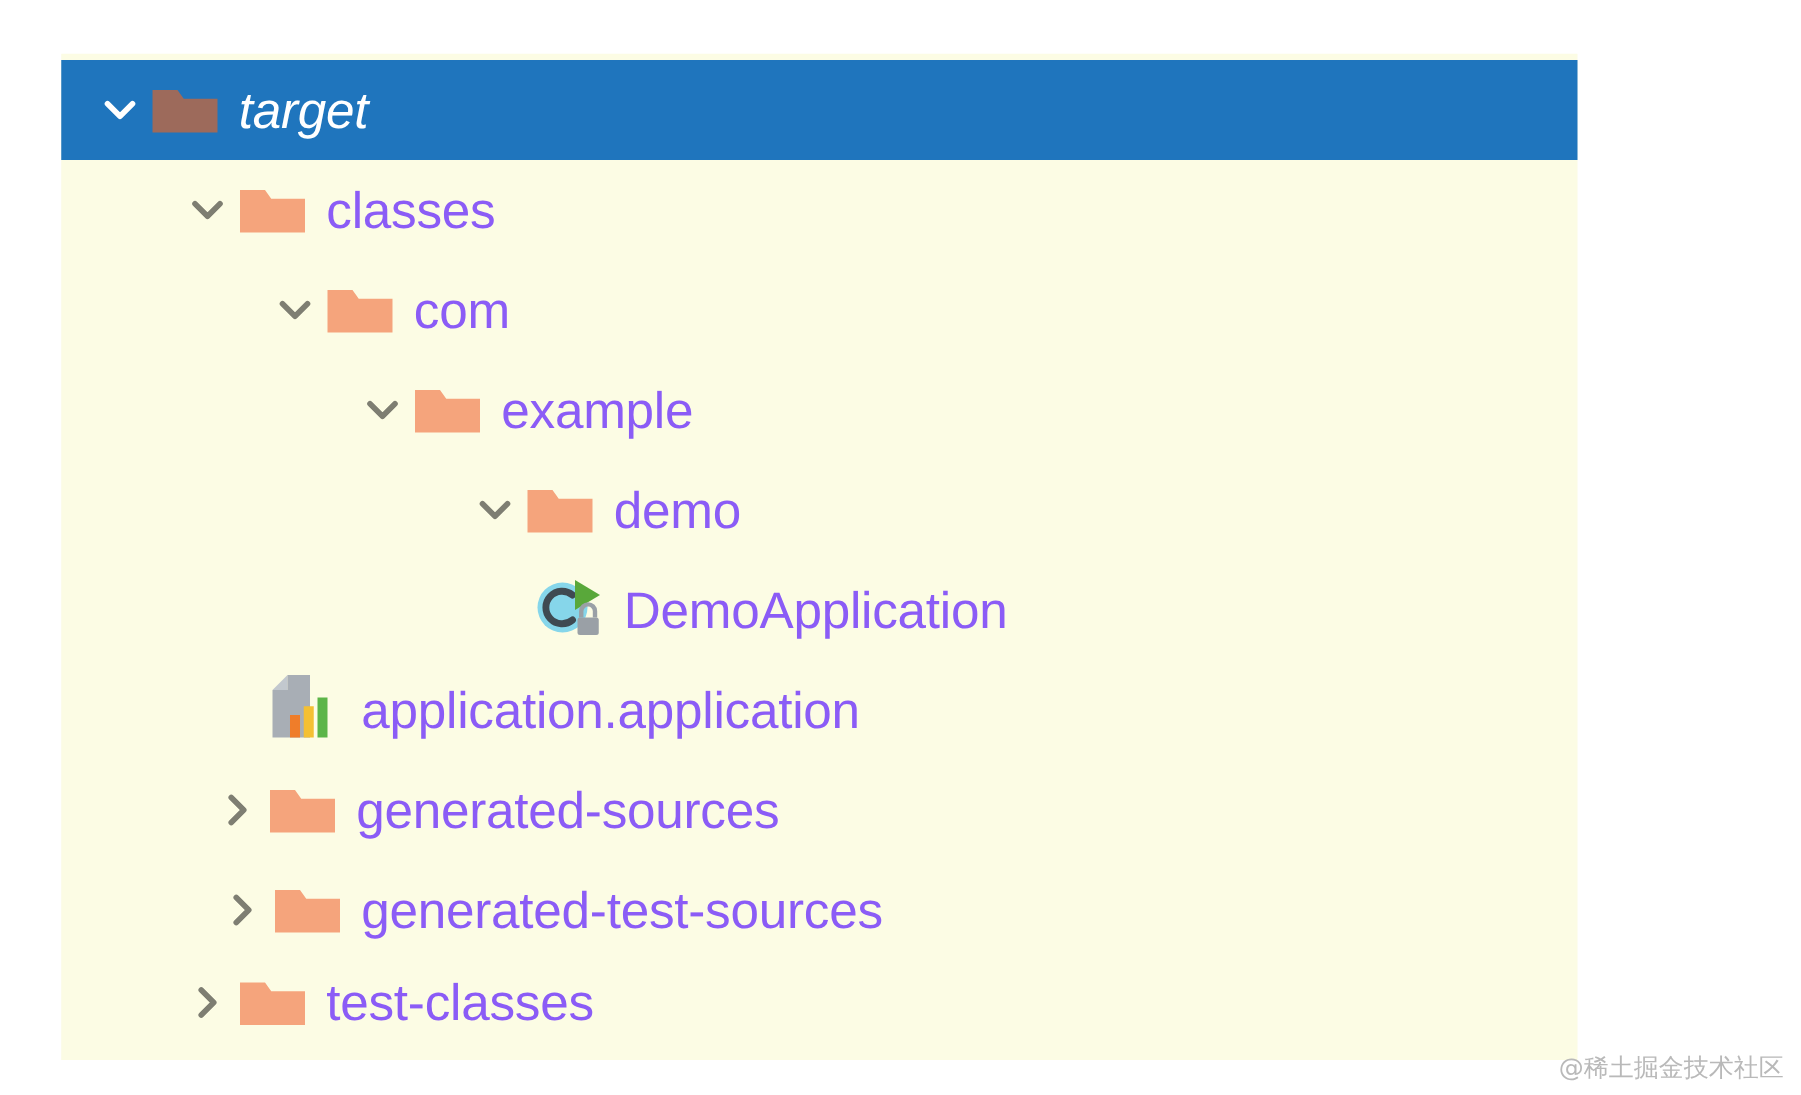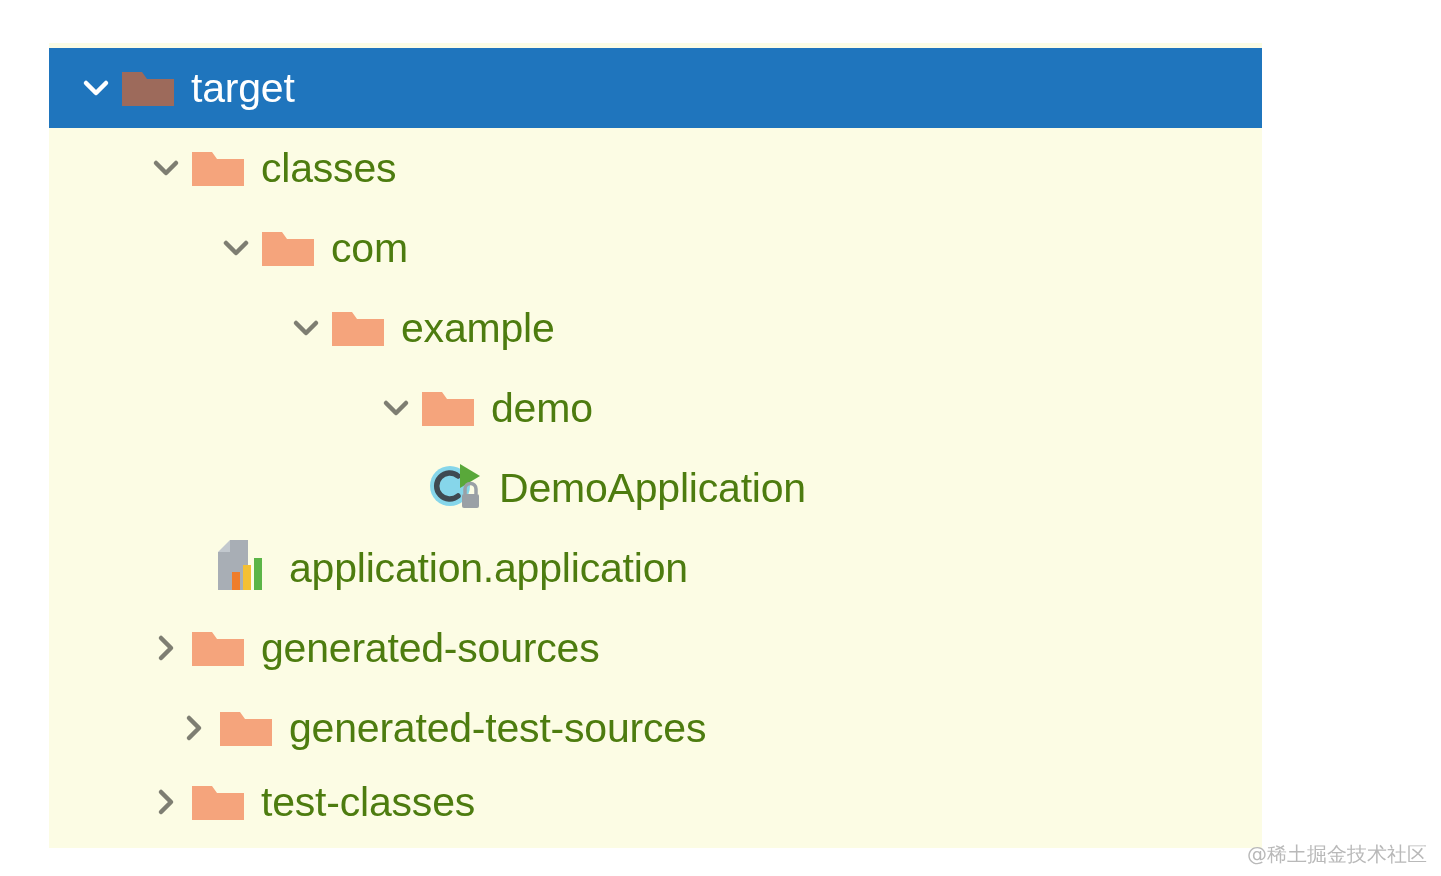--- a/index.html
+++ b/index.html
@@ -74,21 +74,21 @@
     align-items: center;
     justify-content: center;
   }
   .file-icon svg { display: block; }
 
   
   .row-label {
     flex: 0 0 auto;
     font-size: 41px;
     line-height: 1;
-    color: #4d7c0f;
+    color: #8b5cf6;
     white-space: nowrap;
     letter-spacing: -0.2px;
     padding-left: 14px;
   }
   .tree-row.selected .row-label {
     color: #ffffff;
   }
 
   
   #watermark {
@@ -100,21 +100,21 @@
     font-family: "DejaVu Sans", sans-serif;
     white-space: nowrap;
     user-select: none;
     text-align: center;
   }
 </style>
 </head>
 <body>
 
 <div id="tree-panel">
-    <div class="tree-row selected" style="top: 5px;">
+    <div class="tree-row selected" style="top: 5px; font-style: italic;">
       <div class="row-indent" style="width: 24px;"></div>
       <div class="twisty">
         <svg width="40" height="40" viewBox="0 0 40 40">
           <path d="M10 15 L20 25 L30 15" fill="none" stroke="#ffffff" stroke-width="4.5" stroke-linecap="round" stroke-linejoin="round"></path>
         </svg>
       </div>
       <div class="folder-icon">
         <svg width="56" height="44" viewBox="0 0 56 44">
           <path d="M2 6 h20 l5 7 h27 v27 h-52 z" fill="#9d6a5b"></path>
         </svg>
@@ -198,21 +198,21 @@
         <svg width="60" height="56" viewBox="0 0 60 56">
           <path d="M4 12 L16 0 L16 12 Z" fill="#c2c8ce"></path>
           <path d="M16 0 H34 V50 H4 V12 H16 Z" fill="#a8aeb5"></path>
           <rect x="18" y="32" width="8" height="18" fill="#ef7d2a"></rect>
           <rect x="29" y="25" width="8" height="25" fill="#f4c033"></rect>
           <rect x="40" y="18" width="8" height="32" fill="#5cb548"></rect>
         </svg>
       </div>
       <span class="row-label">application.application</span>
     </div>
-    <div class="tree-row" style="top: 565px;">
+    <div class="tree-row" style="top: 565px; margin-left: 24px;">
       <div class="row-indent" style="width: 94px;"></div>
       <div class="twisty">
         <svg width="40" height="40" viewBox="0 0 40 40">
           <path d="M15 10 L25 20 L15 30" fill="none" stroke="#7e7e72" stroke-width="4.5" stroke-linecap="round" stroke-linejoin="round"></path>
         </svg>
       </div>
       <div class="folder-icon">
         <svg width="56" height="44" viewBox="0 0 56 44">
           <path d="M2 6 h20 l5 7 h27 v27 h-52 z" fill="#f5a47c"></path>
         </svg>

